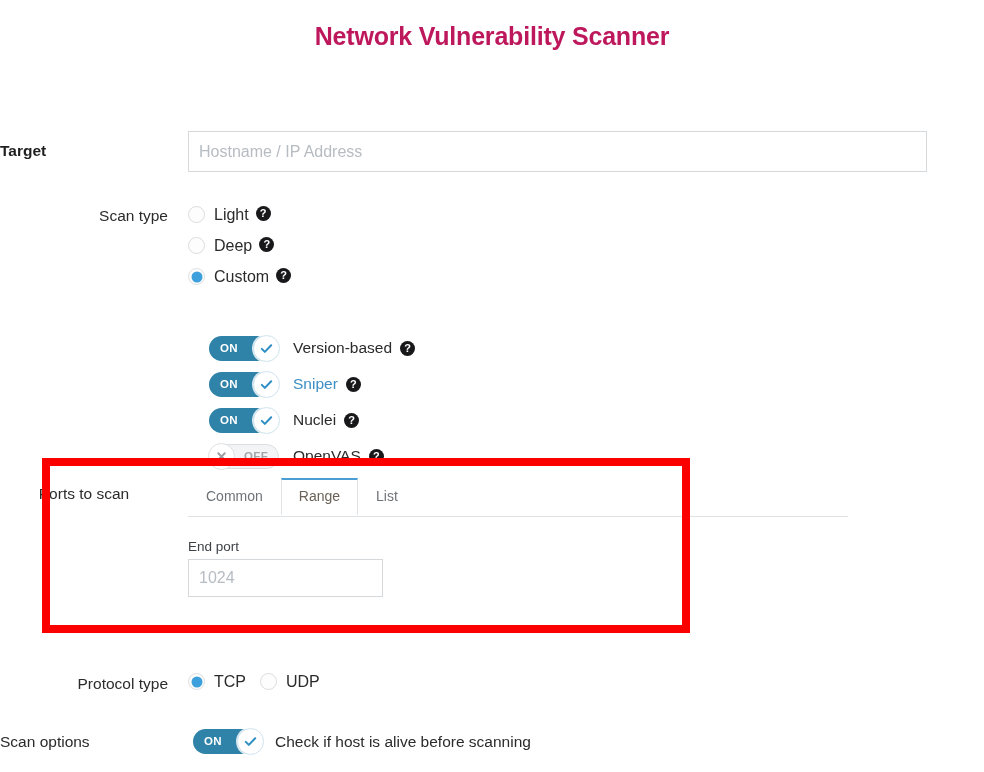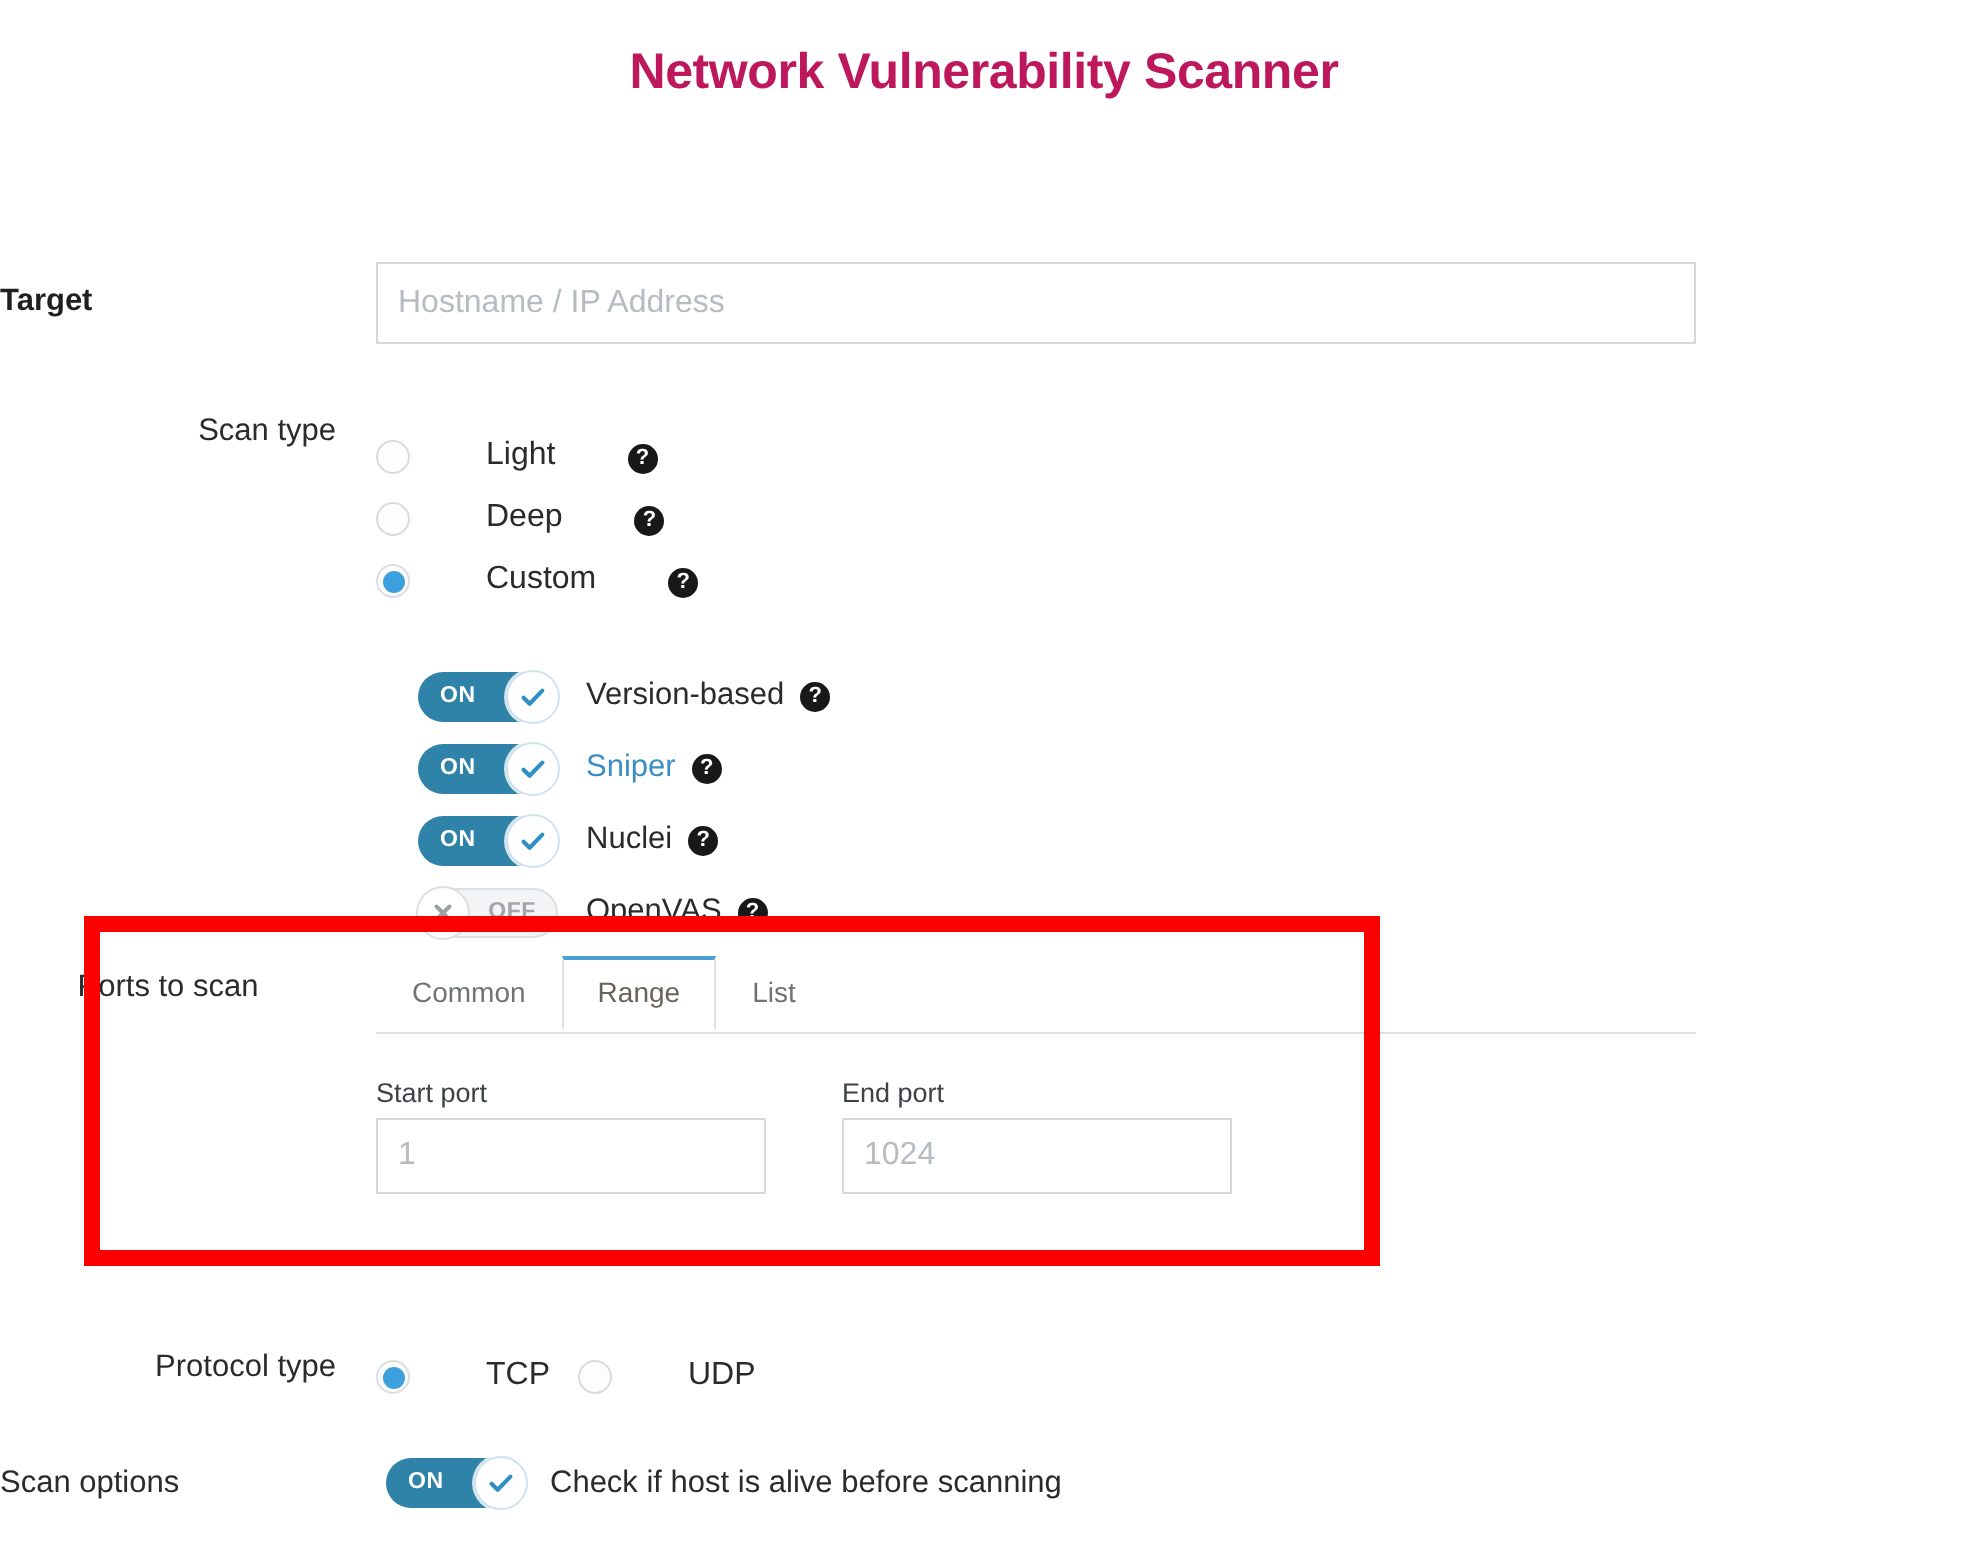--- a/index.html
+++ b/index.html
@@ -67,21 +67,21 @@
     outline: none;
     border-radius: 0;
   }
   .text-input::placeholder {
     color: #b6bcc2;
   }
   #target-input {
     position: absolute;
     left: 188px;
     top: 0;
-    width: 660px;
+    width: 739px;
     height: 41px;
     padding: 0 10px;
   }
 
   
   #scantype-row {
     top: 206px;
     left: 0;
     width: 984px;
   }
@@ -94,23 +94,22 @@
     color: #2b2b2b;
     top: 1px;
   }
   .radio-list {
     position: absolute;
     left: 188px;
     top: 0;
   }
   .radio-item {
     display: flex;
-    align-items: flex-end;
+    align-items: flex-start;
     height: 31px;
-    gap: 29px;
   }
   .radio {
     width: 17px;
     height: 17px;
     border-radius: 50%;
     border: 1px solid #d9dcdf;
     background: #fdfdfd;
     box-sizing: border-box;
     position: relative;
     flex: 0 0 auto;
@@ -485,24 +484,20 @@
 
     <div class="tabs-wrap">
       <div class="tabs">
         <div class="tab">Common</div>
         <div class="tab active">Range</div>
         <div class="tab">List</div>
       </div>
 
       <div class="tab-panel">
         <div class="field-group">
-          <span class="field-label">Start port</span>
-          <input class="text-input port-input" type="text" placeholder="1" style="">
-        </div>
-        <div class="field-group">
           <span class="field-label">End port</span>
           <input class="text-input port-input" type="text" placeholder="1024" style="">
         </div>
       </div>
     </div>
   </div>
 
   <div class="row" id="protocol-row">
     <div class="lbl">Protocol type</div>
     <div class="radio-inline">

